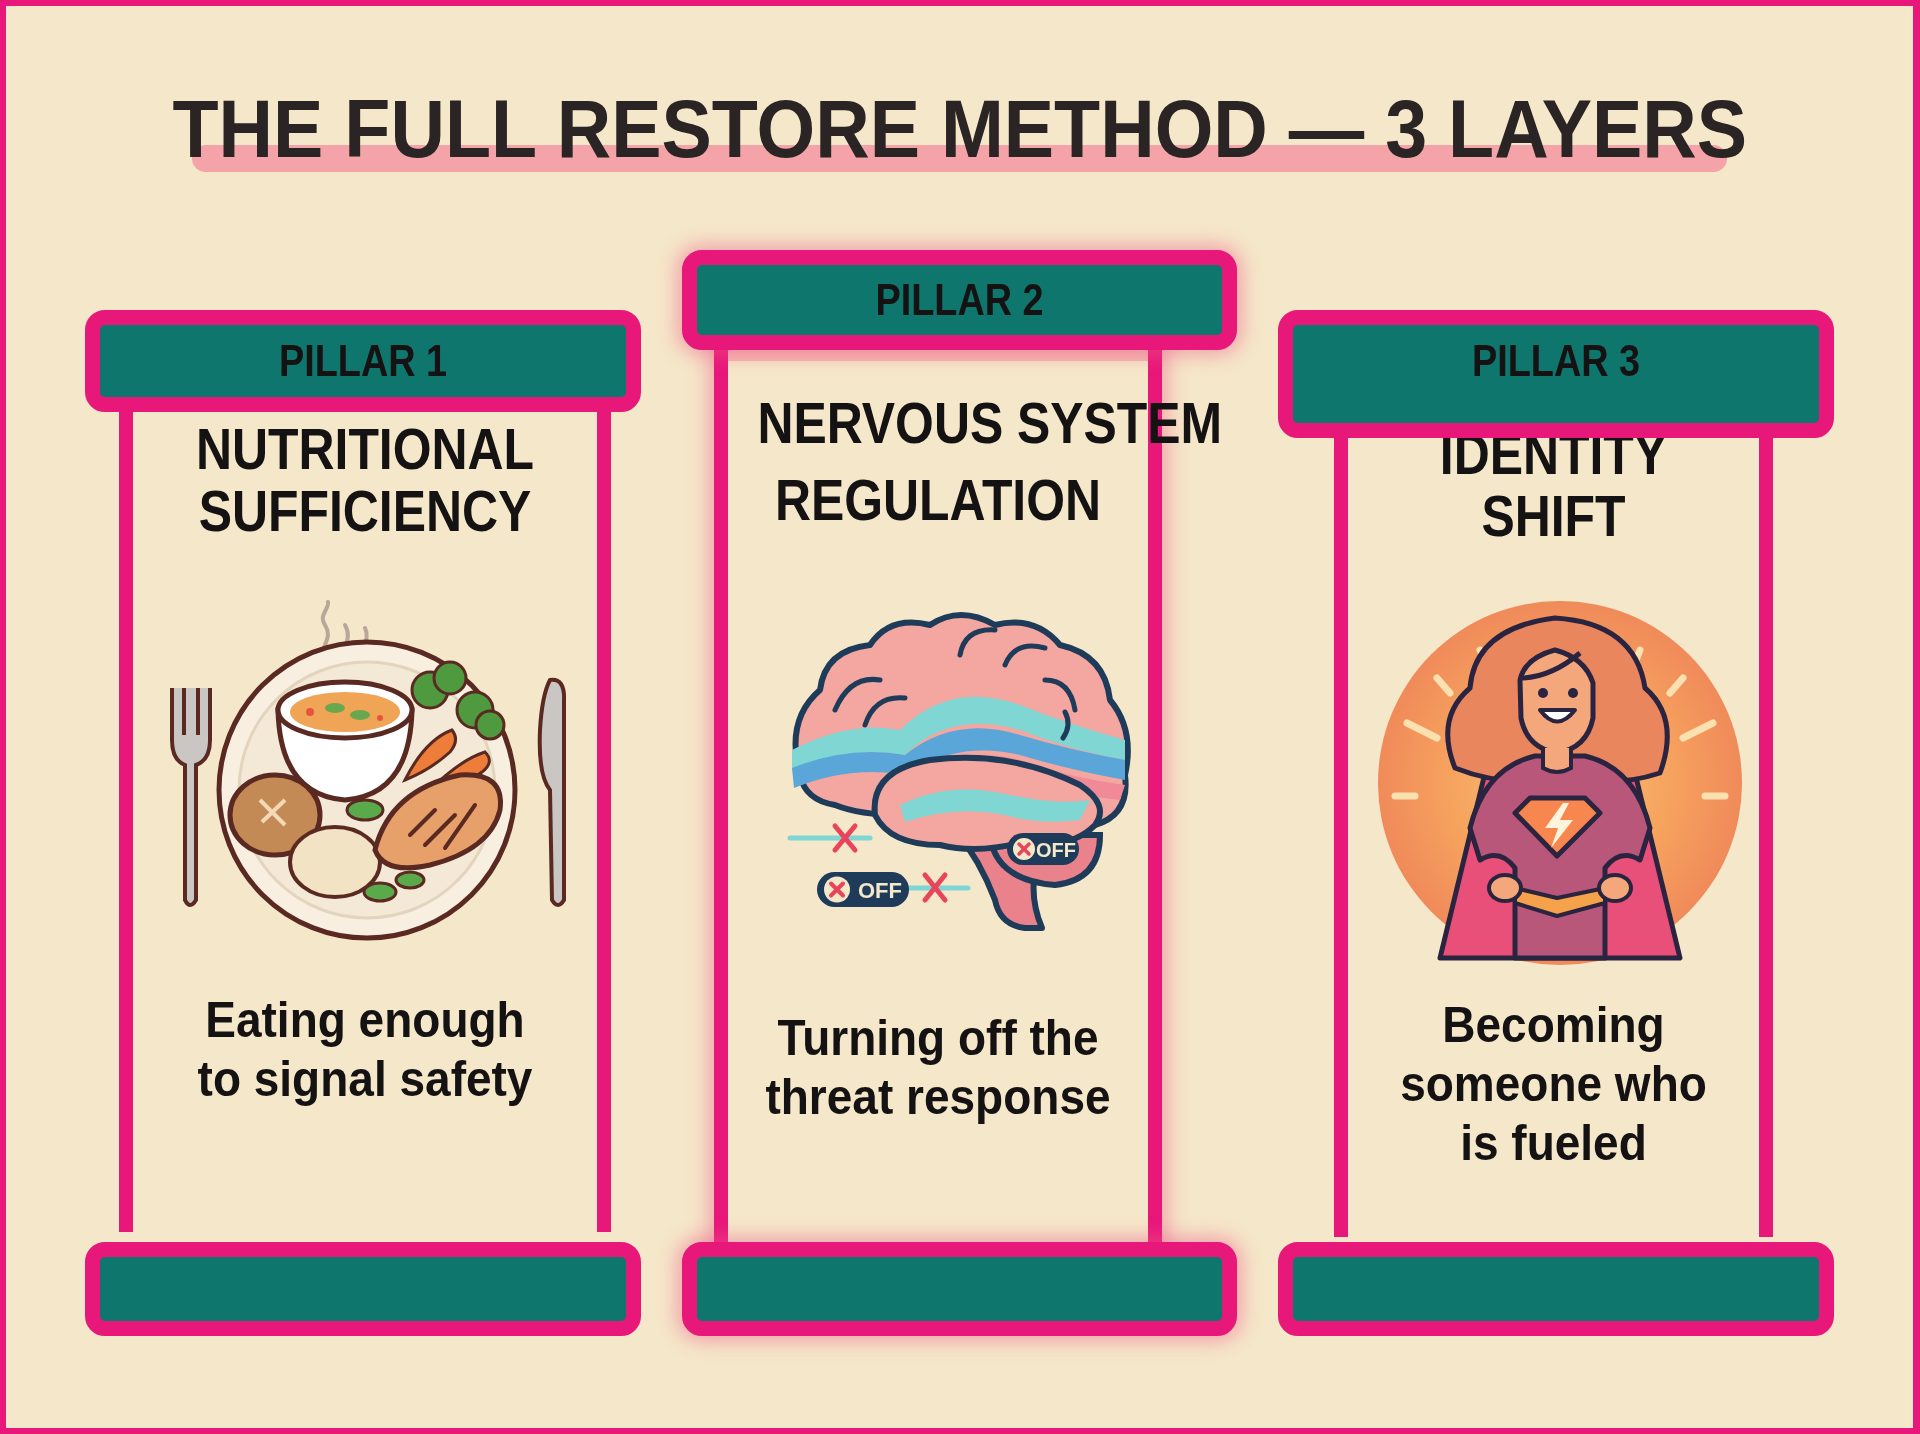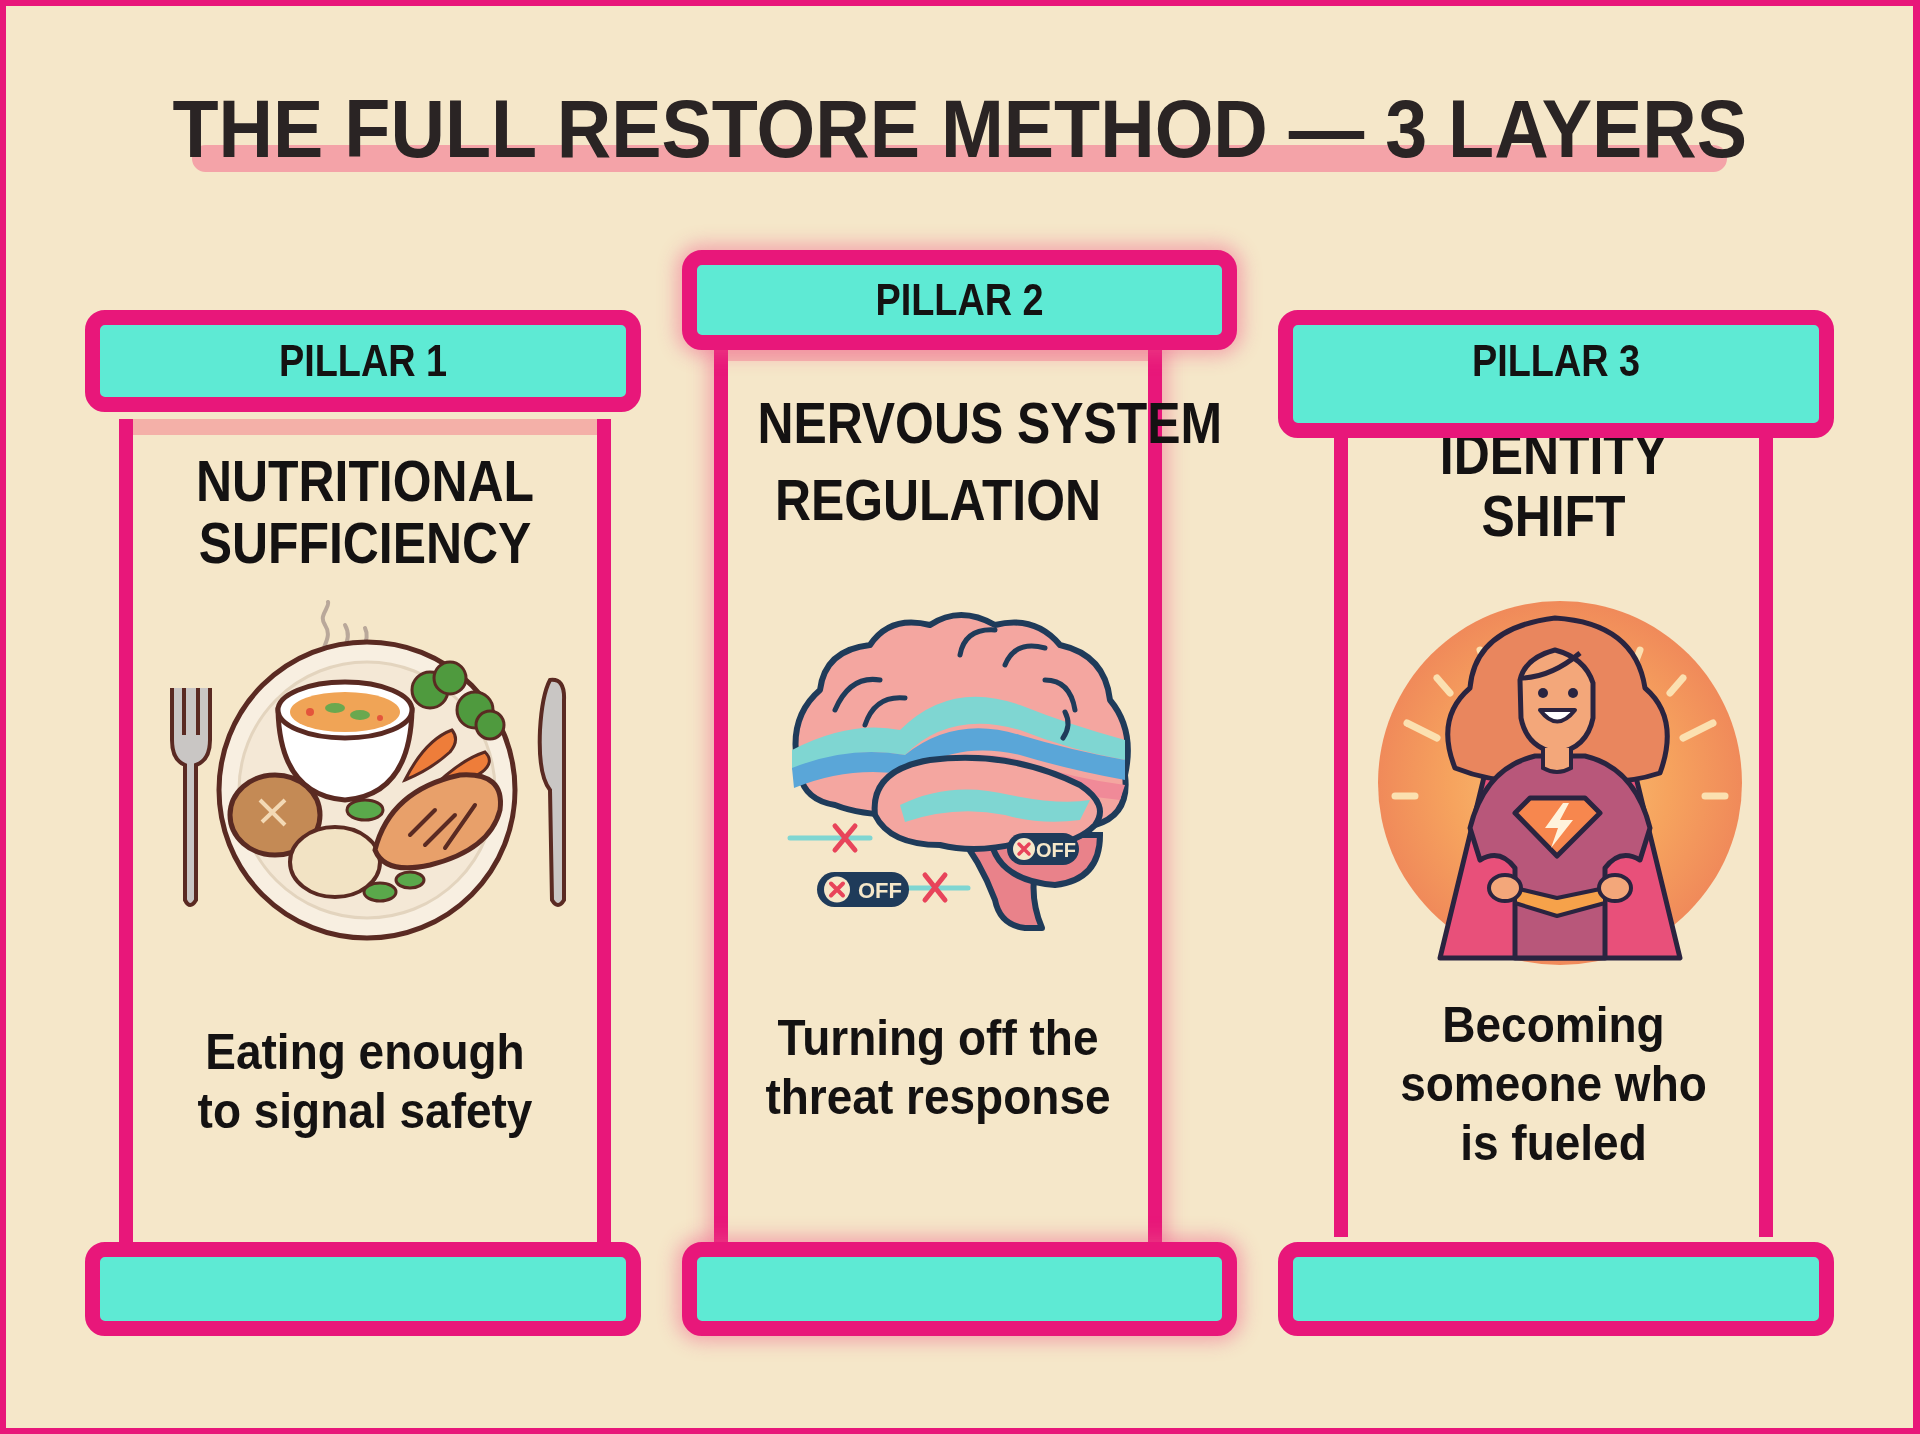--- a/index.html
+++ b/index.html
@@ -22,21 +22,21 @@
   .title {
     position: absolute; left: 0; top: 84px; width: 1920px;
     text-align: center; font-weight: 700; font-size: 82px; line-height: 90px;
     color: #2a2424; letter-spacing: 0px;
     transform: scaleX(0.92); transform-origin: 958px 50%;
     white-space: nowrap;
   }
   .cap, .base {
     position: absolute; box-sizing: border-box;
     border: 15px solid #e8177a; border-radius: 20px;
-    background: #5eead4;
+    background: #0f766e;
   }
   .shaft {
     position: absolute; box-sizing: border-box;
     border-left: 14px solid #e8177a; border-right: 14px solid #e8177a;
     background: #f5e7c9;
   }
   .shaft-shadow {
     position: absolute; left: 0; right: 0; top: 0; height: 16px;
     background: #f4b0a8;
   }
@@ -57,21 +57,21 @@
 </style>
 </head>
 <body>
 
 <div class="frame"></div>
 
 <div class="title-highlight"></div>
 <div class="title">THE FULL RESTORE METHOD — 3 LAYERS</div>
 
 <div>
-  <div class="shaft" style="left:119px; top:419px; width:492px; height:845px;">
+  <div class="shaft" style="left:119px; top:387px; width:492px; height:845px;">
     <div class="shaft-shadow"></div>
     <div class="label heading" style="top:30px;">NUTRITIONAL</div>
     <div class="label heading" style="top:92px;">SUFFICIENCY</div>
     <div class="desc" style="top:604px;">Eating enough</div>
     <div class="desc" style="top:663px;">to signal safety</div>
   </div>
   <div class="cap" style="left:85px; top:310px; width:556px; height:102px;">
     <div class="label cap-label" style="top:11px;">PILLAR 1</div>
   </div>
   <div class="base" style="left:85px; top:1242px; width:556px; height:94px;"></div>

